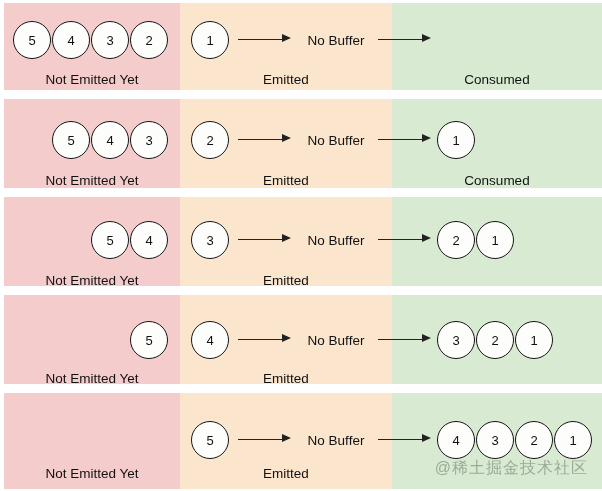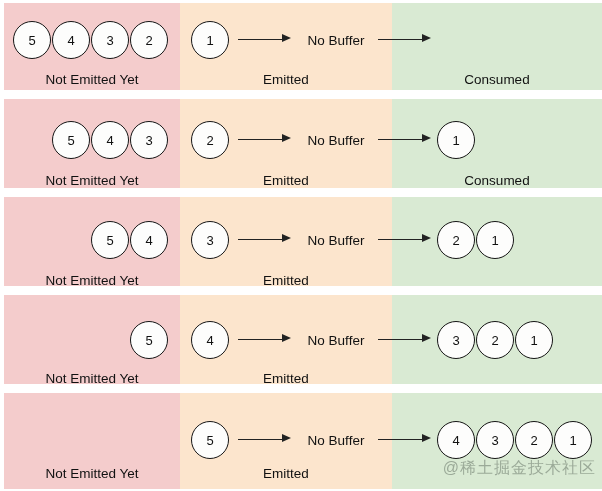--- a/index.html
+++ b/index.html
@@ -44,21 +44,21 @@
   }
   .nobuffer-label {
     position: absolute;
     transform: translate(-50%, -50%);
     font-size: 13.5px;
     white-space: nowrap;
     color: #111;
   }
   .watermark {
     position: absolute;
-    right: 6px;
+    right: 14px;
     top: 458px;
     font-size: 16px;
     letter-spacing: 1px;
     color: rgba(104, 116, 104, 0.55);
   }
 </style>
 </head>
 <body>
 
 <div class="canvas">

